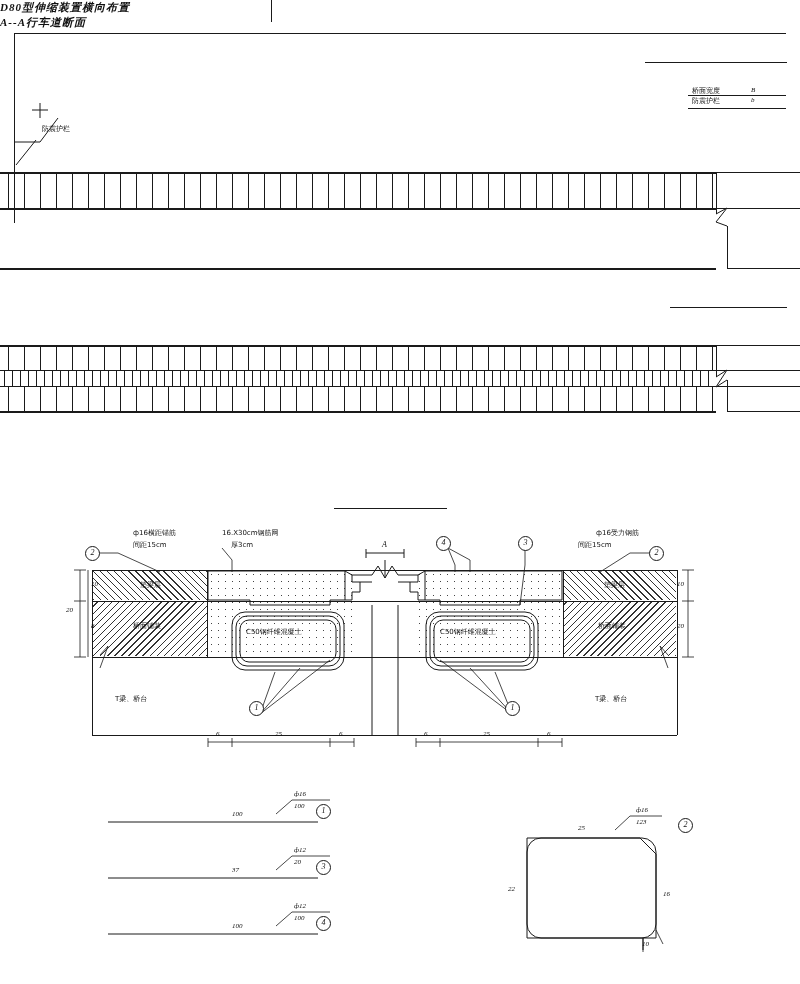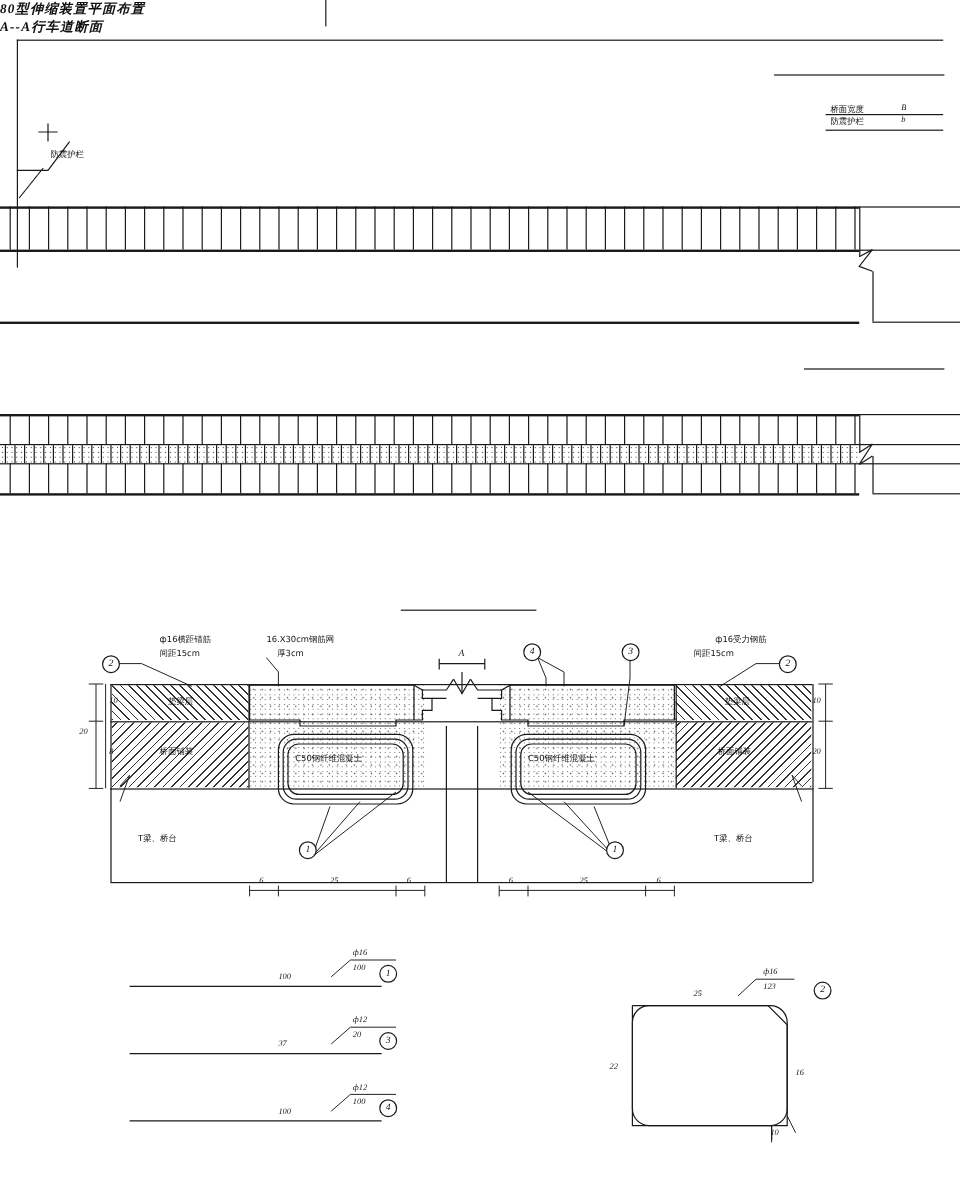--- a/index.html
+++ b/index.html
@@ -34,20 +34,21 @@
 </style>
 </head>
 <body>
 
 <div class="sheet">
 
   <div class="ln v" style="left:271px;top:0;height:22px;"></div>
   <div class="ln h" style="left:14px;top:33px;width:772px;"></div>
   <div class="ln v" style="left:14px;top:33px;height:190px;"></div>
 
+  <div class="title" style="left:648px;top:47px;">D80型伸缩装置横向布置</div>
   <div class="ln h" style="left:645px;top:62px;width:142px;"></div>
 
   <div class="ln h" style="left:688px;top:95px;width:98px;"></div>
   <div class="txt t7 cn" style="left:692px;top:86px;">桥面宽度</div>
   <div class="txt t7" style="left:751px;top:86px;">B</div>
   <div class="txt t7 cn" style="left:692px;top:96px;">防震护栏</div>
   <div class="txt t7" style="left:751px;top:96px;">b</div>
   <div class="ln h" style="left:688px;top:108px;width:98px;"></div>
 
   <svg width="800" height="984">
@@ -110,21 +111,20 @@
       <div class="ln v" style="left:600px;top:172px;height:36px;"></div>
       <div class="ln v" style="left:616px;top:172px;height:36px;"></div>
       <div class="ln v" style="left:632px;top:172px;height:36px;"></div>
       <div class="ln v" style="left:648px;top:172px;height:36px;"></div>
       <div class="ln v" style="left:664px;top:172px;height:36px;"></div>
       <div class="ln v" style="left:680px;top:172px;height:36px;"></div>
       <div class="ln v" style="left:696px;top:172px;height:36px;"></div>
       <div class="ln v" style="left:712px;top:172px;height:36px;"></div>
     </div>
 
-  <div class="title" style="left:674px;top:292px;">80型伸缩装置平面布置</div>
   <div class="ln h" style="left:670px;top:307px;width:117px;"></div>
 
   <div class="ln h2" style="left:0;top:345px;width:716px;"></div>
   <div class="ln h" style="left:716px;top:345px;width:84px;"></div>
   <div class="ln h" style="left:0;top:370px;width:800px;"></div>
   <div class="ln h" style="left:0;top:386px;width:800px;"></div>
   <div class="ln h2" style="left:0;top:411px;width:716px;"></div>
   <div class="ln h" style="left:727px;top:411px;width:73px;"></div>
   <div class="ln v" style="left:716px;top:345px;height:32px;"></div>
   <div class="ln v" style="left:727px;top:380px;height:31px;"></div>

